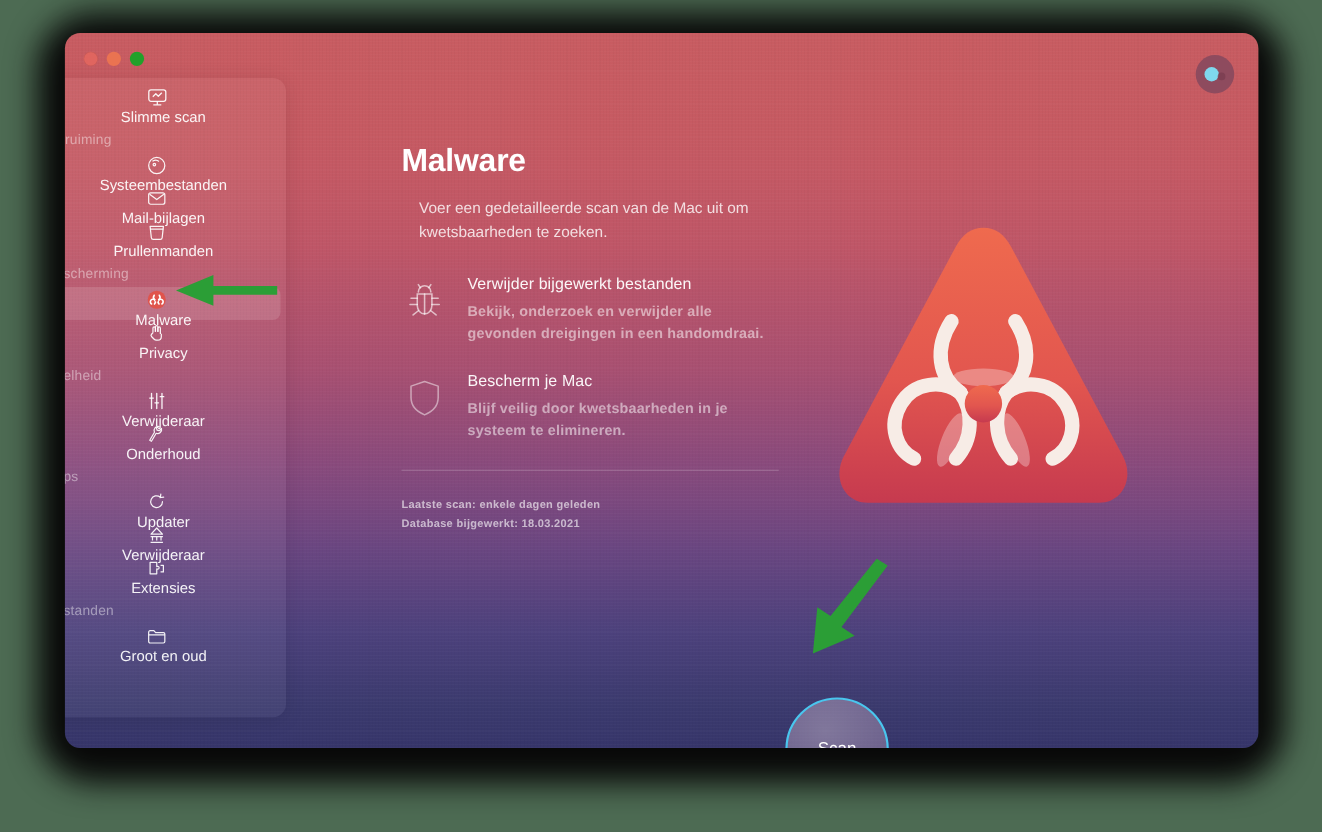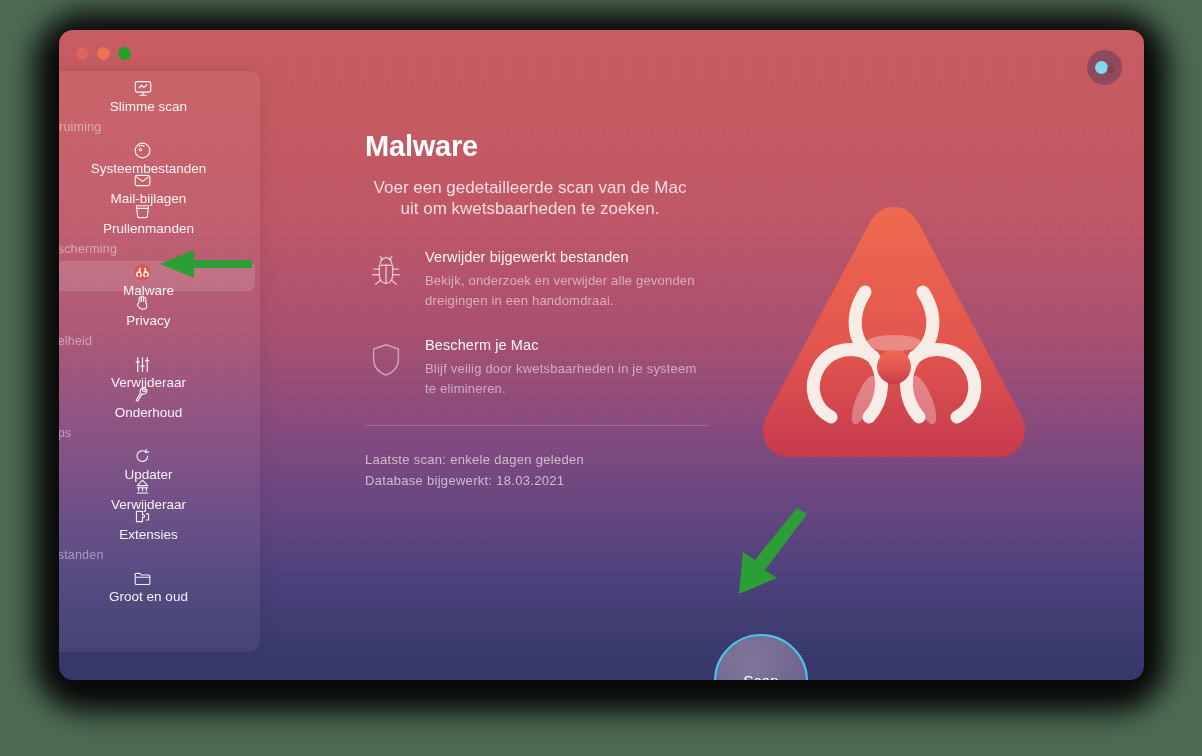--- a/index.html
+++ b/index.html
@@ -168,25 +168,24 @@
   }
   .page-title {
     color: #ffffff;
     font-size: 29px;
     font-weight: bold;
     letter-spacing: -0.2px;
     margin: 0 0 14px 0;
   }
   .page-subtitle {
     color: rgba(255,255,255,0.80);
-    font-size: 17px;
+    font-size: 14px;
     line-height: 21px;
-    margin: 0;
+    margin: 16px;
     max-width: 330px;
-    text-align: center;
   }
 
   .features { margin-top: 30px; }
   .feature {
     display: flex;
     align-items: flex-start;
     margin-bottom: 26px;
   }
   .feature .fico {
     width: 42px;
@@ -202,40 +201,42 @@
     margin: 0 0 6px 0;
     letter-spacing: 0.1px;
   }
   .feature-desc {
     color: rgba(255,255,255,0.52);
     font-size: 13px;
     line-height: 20px;
     margin: 0;
     max-width: 285px;
     letter-spacing: 0.2px;
+    font-weight: bold;
   }
 
   .divider {
     width: 343px;
     height: 1px;
     background: rgba(255,255,255,0.20);
     margin: 6px 0 26px 0;
   }
 
   .status-head {
     color: rgba(255,255,255,0.52);
     font-size: 13.5px;
     margin: 0 0 12px 0;
     letter-spacing: 0.3px;
   }
   .status-line {
     color: rgba(255,255,255,0.62);
-    font-size: 13px;
+    font-size: 10px;
     margin: 0 0 6px 0;
     letter-spacing: 0.3px;
+    font-weight: bold;
   }
 
   
   .hero {
     position: absolute;
     left: 690px;
     top: 165px;
     width: 290px;
     height: 290px;
     z-index: 8;

